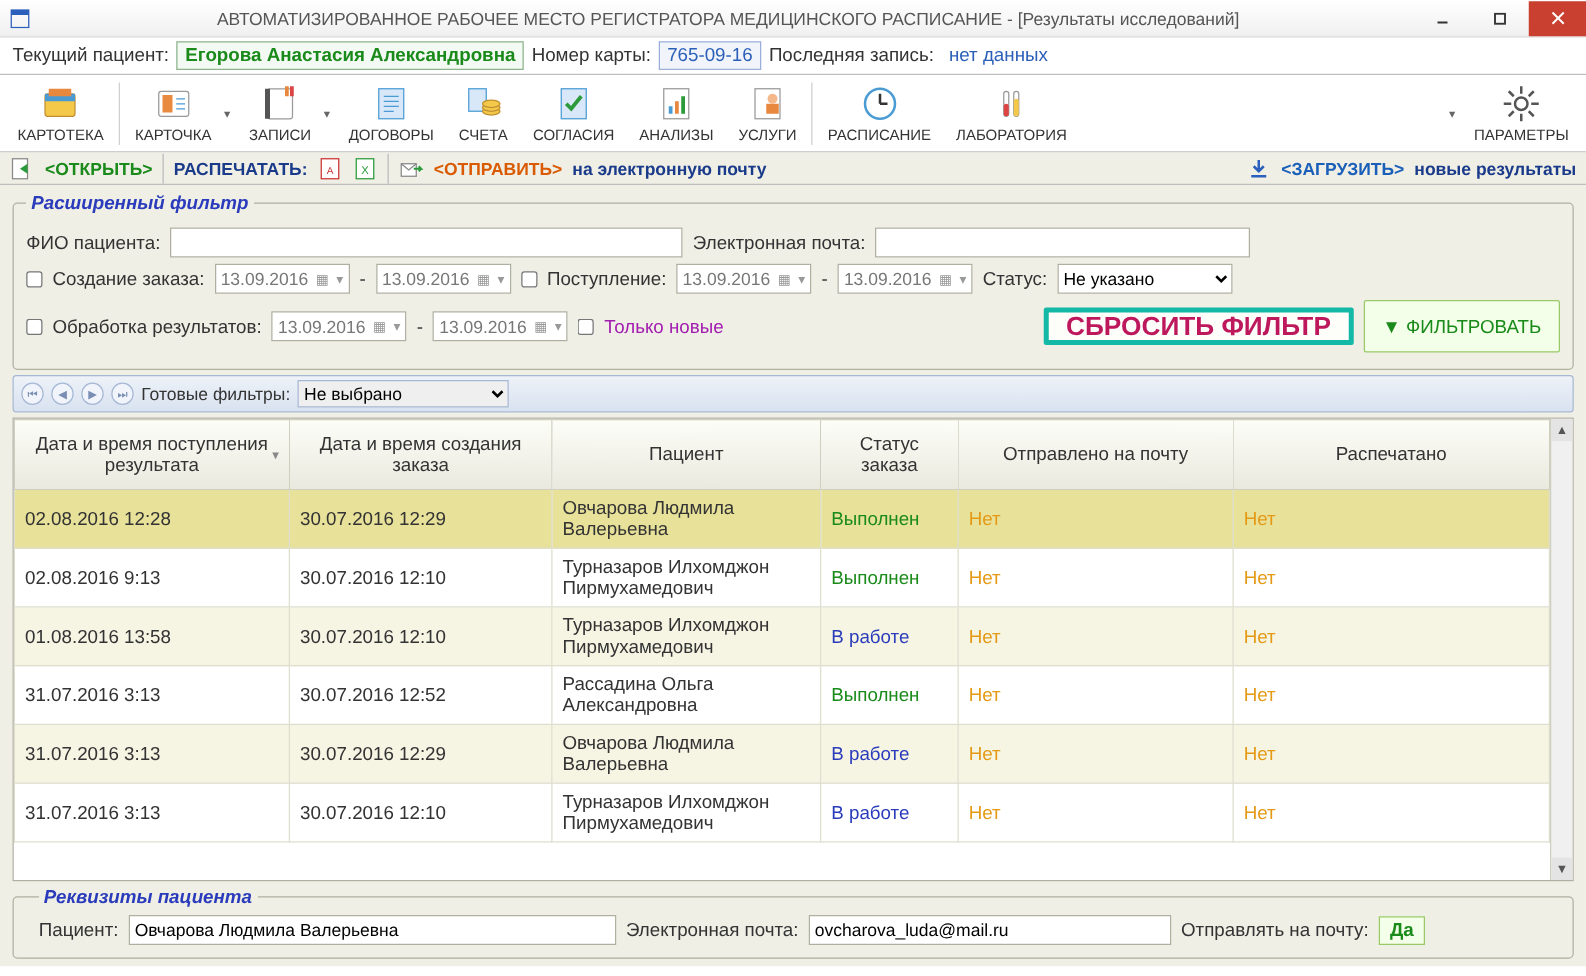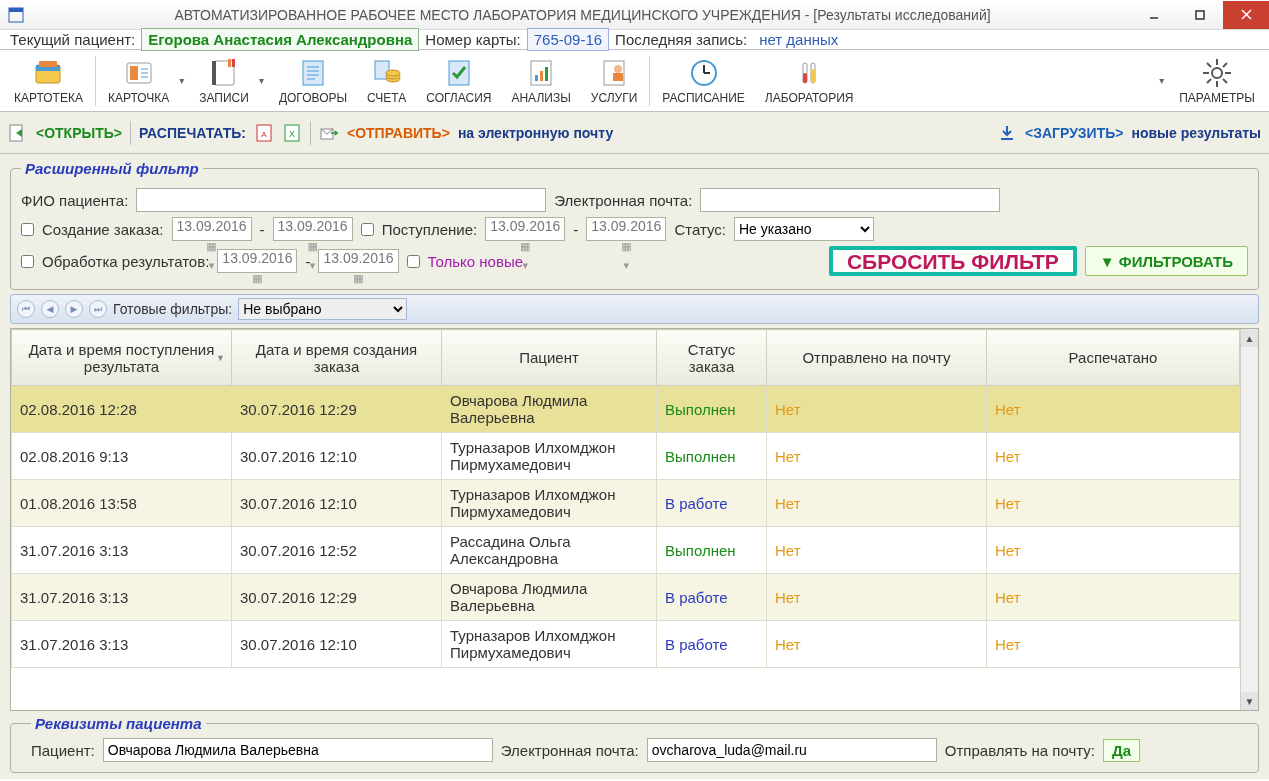--- a/index.html
+++ b/index.html
@@ -5,55 +5,55 @@
 * { box-sizing: border-box; margin: 0; padding: 0; }
 body { font-family: Arial, sans-serif; font-size: 14px; color: #333; background: #fff; width: 1269px; height: 781px; overflow: hidden; }
 
 .titlebar { height: 30px; background: linear-gradient(#fff, #f0f0f0); display: flex; align-items: center; padding: 0 0 0 8px; border-bottom: 1px solid #d8d8d8; }
 .titlebar .app-icon { width: 16px; height: 16px; color: #2a5fbb; margin-right: 10px; }
 .titlebar .title { flex: 1; text-align: center; color: #555; font-size: 14px; }
 .titlebar .winbtns { display: flex; }
 .titlebar .winbtn { width: 46px; height: 28px; display: flex; align-items: center; justify-content: center; }
 .titlebar .winbtn.close { background: #c94030; color: #fff; }
 
-.patientbar { height: 20px; border-bottom: 1px solid #bebebe; display: flex; align-items: center; padding: 0 10px; gap: 6px; font-size: 15px; }
+.patientbar { height: 30px; border-bottom: 1px solid #bebebe; display: flex; align-items: center; padding: 0 10px; gap: 6px; font-size: 15px; }
 .patientbar label { color: #333; }
 .patientbar .name { color: #1a8a1a; font-weight: bold; padding: 2px 6px; border: 1px solid #8db48d; background: #f3f9f3; }
 .patientbar .card { color: #2b5fb8; padding: 2px 6px; border: 1px solid #9caedb; background: #f1f5fb; }
 .patientbar .nodata { color: #2b5fb8; padding: 2px 6px; }
 
 .toolbar { height: 62px; border-bottom: 1px solid #bebebe; display: flex; align-items: center; padding: 2px 4px; gap: 0; }
 .toolbar .tbtn { display: flex; flex-direction: column; align-items: center; padding: 4px 10px; font-size: 12px; color: #333; }
 .toolbar .tbtn .ic { width: 32px; height: 32px; margin-bottom: 2px; }
 .toolbar .sep { width: 1px; height: 50px; background: #d0d0d0; margin: 0 2px; }
 .toolbar .dd { width: 10px; color: #666; font-size: 10px; align-self: center;}
 .toolbar .spacer { flex: 1; }
 
-.actionbar { height: 42px; background: #efefe6; border-bottom: 1px solid #bebebe; display: flex; align-items: center; padding: 0 8px; gap: 8px; font-size: 14px; }
+.actionbar { height: 26px; background: #efefe6; border-bottom: 1px solid #bebebe; display: flex; align-items: center; padding: 0 8px; gap: 8px; font-size: 14px; }
 .actionbar .ic { width: 20px; height: 20px; }
 .actionbar .open { color: #1a8a1a; font-weight: bold; }
 .actionbar .print-lbl{ color: #1a3a8a; font-weight: bold; }
 .actionbar .send { color: #d95a00; font-weight: bold; }
 .actionbar .sendrest { color: #1a3a8a; font-weight: bold;}
 .actionbar .vsep { width: 1px; height: 24px; background: #bbb; }
 .actionbar .spacer { flex: 1; }
 .actionbar .load { color: #1a5fb8; font-weight: bold; }
 .actionbar .loadrest { color: #1a3a8a; font-weight: bold;}
 
 .content { padding: 6px 10px; background: #efefe6; height: calc(781px - 30px - 30px - 62px - 34px); display: flex; flex-direction: column; gap: 4px;}
 
 fieldset.filter { border: 1px solid #b0b0a0; border-radius: 4px; padding: 6px 10px 8px; background: #efefe6; }
 fieldset.filter legend { color: #2a3bbb; font-style: italic; font-weight: bold; padding: 0 4px; font-size: 15px;}
 .frow { display: flex; align-items: center; gap: 8px; margin: 5px 0; font-size: 15px;}
 .frow input[type=text] { border: 1px solid #b0b0a0; background: #fff; height: 24px; padding: 0 4px; font-size: 14px;}
-.frow .date { display: inline-flex; align-items: center; border: 1px solid #b0b0a0; background: #fff; height: 24px; padding: 0 4px; color: #777; font-size: 14px; gap: 6px; flex-direction: column;}
+.frow .date { display: inline-flex; align-items: center; border: 1px solid #b0b0a0; background: #fff; height: 24px; padding: 0 4px; color: #777; font-size: 14px; gap: 6px;}
 .frow .date .cal { font-size: 11px; color: #999;}
 .frow select { border: 1px solid #b0b0a0; background: #fff; height: 24px; font-size: 14px;}
 .btn-reset { border: 4px solid #14b8a6; background: #fdfdfa; color: #be185d; font-weight: bold; height: 30px; padding: 0 14px; font-size: 21px; border-radius: 2px;}
-.btn-filter { border: 1px solid #9aca68; background: #f3ffe8; color: #1a8a1a; font-weight: bold; height: 30px; padding: 0 14px; font-size: 15px; border-radius: 2px;}
+.btn-filter { border: 1px solid #9aca68; background: #f3ffe8; color: #1a8a1a; font-weight: normal; height: 42px; padding: 0 14px; font-size: 15px; border-radius: 2px;}
 .onlynew{color:#a21caf;}
 
 .pager { height: 30px; background: linear-gradient(#eef2f8,#d8e2f0); border: 1px solid #a6b8d6; border-radius: 3px; display: flex; align-items: center; padding: 0 6px; gap: 6px; font-size: 14px;}
 .pager .pbtn { width: 18px; height: 18px; border: 1px solid #a6b8d6; border-radius: 50%; display: flex; align-items: center; justify-content: center; font-size: 9px; color: #7a8db3; background: #f1f5fb;}
 .pager select{ height: 22px; border:1px solid #a6b8d6; font-size:14px;}
 
 .gridwrap { flex: 1; border: 1px solid #b0b0a0; background: #fff; display: flex; overflow: hidden;}
 table.grid { border-collapse: collapse; width: 100%; font-size: 15px; }
 table.grid th { background: linear-gradient(#fdfdf8,#e9e9de); border: 1px solid #cfcfc0; padding: 6px 8px; font-weight: normal; color: #333; position: relative; height: 56px; vertical-align: middle;}
 table.grid th .sort { position: absolute; right: 6px; top: 50%; transform: translateY(-50%); font-size: 9px; color: #888;}
@@ -74,21 +74,21 @@
 .yes { color: #1a8a1a; font-weight: bold; border: 1px solid #9aca68; background:#f3ffe8; padding: 2px 8px;}
 </style>
 </head>
 <body>
 
 <div class="titlebar">
   <svg class="app-icon" viewBox="0 0 16 16">
       <rect x="1" y="1" width="14" height="14" fill="none" stroke="#2a5fbb"></rect>
       <rect x="1" y="1" width="14" height="4" fill="#2a5fbb"></rect>
     </svg>
-  <div class="title">АВТОМАТИЗИРОВАННОЕ РАБОЧЕЕ МЕСТО ЛАБОРАТОРИЯ МЕДИЦИНСКОГО УЧРЕЖДЕНИЯ - [Результаты исследований]</div>
+  <div class="title">АВТОМАТИЗИРОВАННОЕ РАБОЧЕЕ МЕСТО РЕГИСТРАТОРА МЕДИЦИНСКОГО РАСПИСАНИЕ - [Результаты исследований]</div>
   <div class="winbtns">
     <div class="winbtn">
         <svg width="10" height="10">
           <line x1="1" y1="8" x2="9" y2="8" stroke="#333" stroke-width="1.5"></line>
         </svg>
       </div>
     <div class="winbtn">
         <svg width="10" height="10">
           <rect x="1" y="1" width="8" height="8" fill="none" stroke="#333" stroke-width="1.5"></rect>
         </svg>

